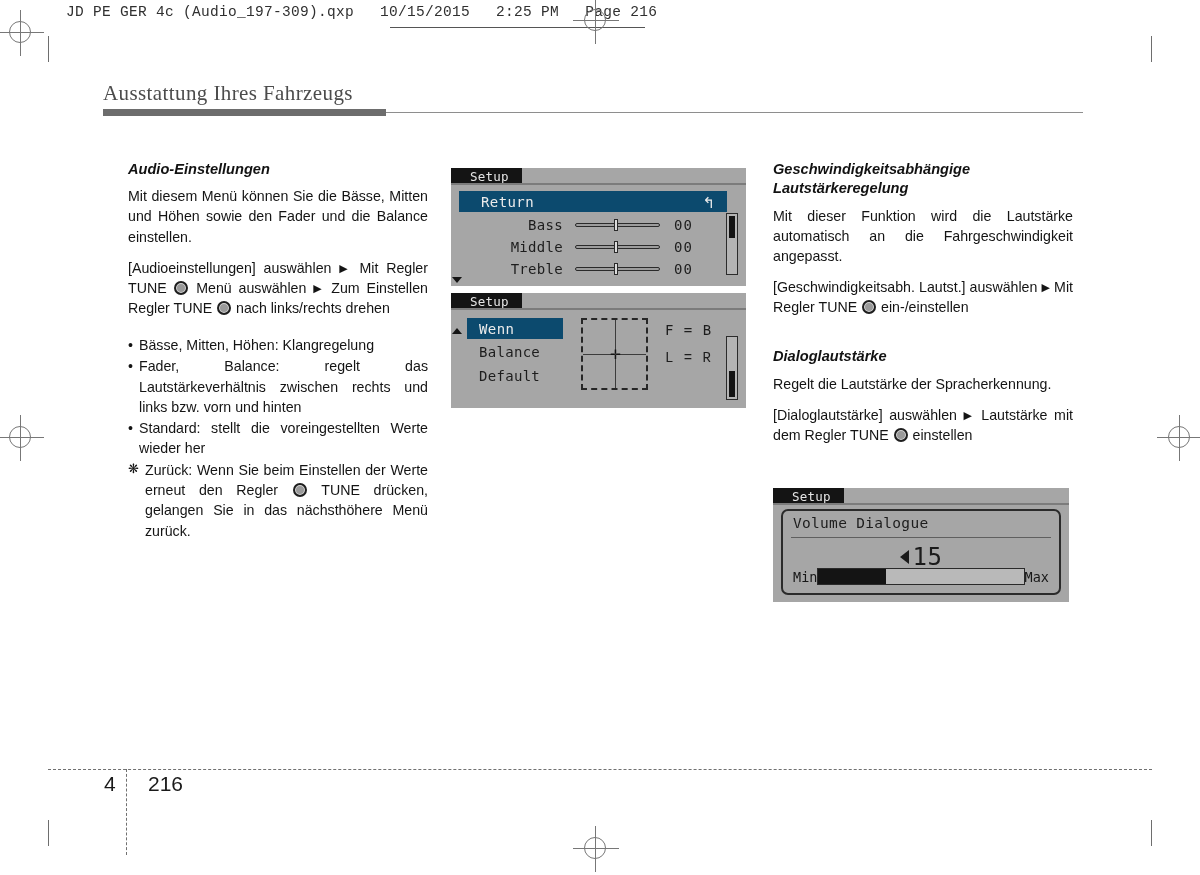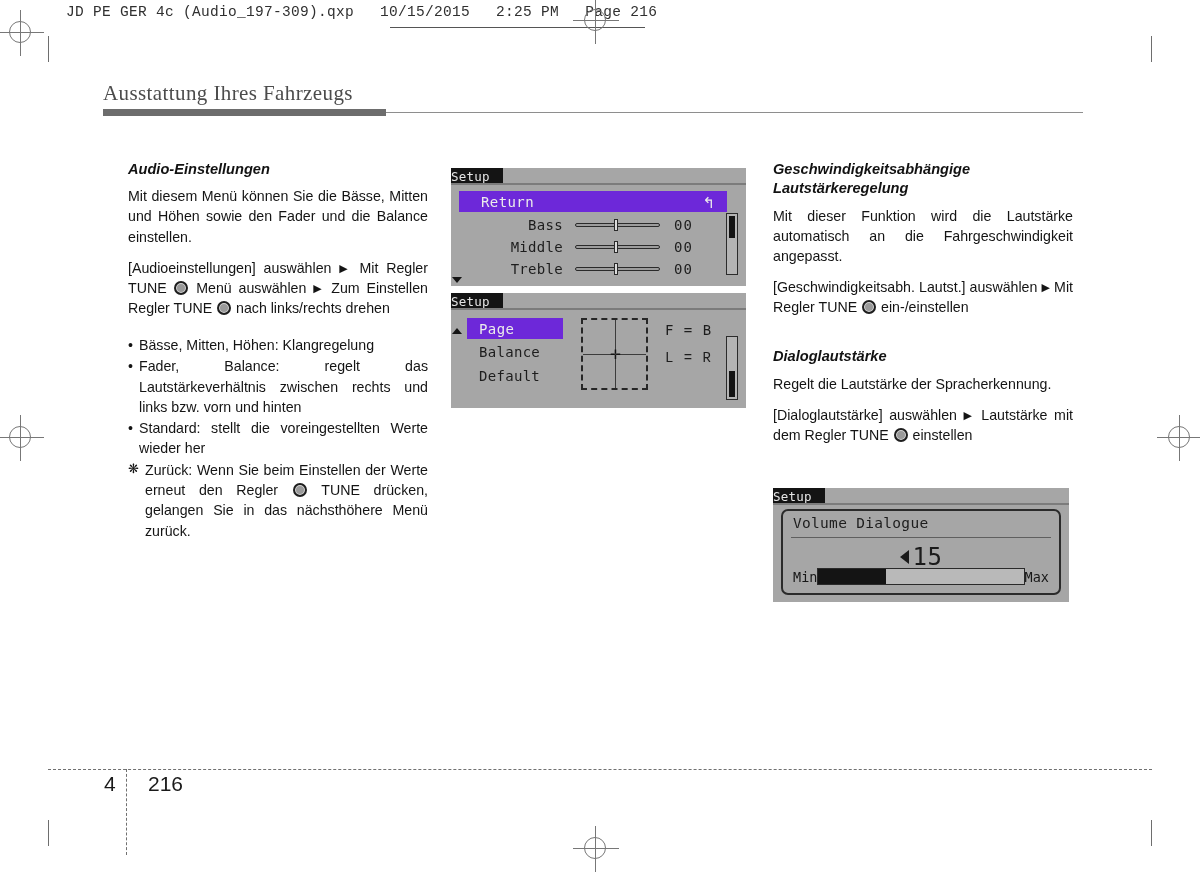--- a/index.html
+++ b/index.html
@@ -189,42 +189,42 @@
   .lcd-titlebar {
     position: relative;
     height: 17px;
     background: #a6a6a6;
   }
   .lcd-titlebar .tab {
     position: absolute;
     left: 0; top: 0;
     height: 17px;
     background: #141414;
-    padding: 0 13px 0 0;
+    padding: 0 13px 0 19px;
     display: flex;
     align-items: center;
   }
   .lcd-titlebar .tab-text {
     color: #e6e6e6;
     font-family: "DejaVu Sans Mono", monospace;
     font-size: 12.5px;
     letter-spacing: 0.2px;
   }
   .lcd-titlebar .tabline {
     position: absolute;
     left: 0; right: 0; bottom: 0;
     height: 2px;
     background: #7c7c7c;
   }
 
   .lcd-body { position: relative; }
 
   .row-hl {
     position: absolute;
-    background: #6d28d9;
+    background: #0c4a6e;
     display: flex;
     align-items: center;
   }
   .row-hl .lbl {
     color: #ebebeb;
     font-family: "DejaVu Sans Mono", monospace;
     font-size: 14px;
     margin-left: 22px;
     letter-spacing: 0.4px;
   }
@@ -590,21 +590,21 @@
   <div class="lcd-titlebar">
     <div class="tab">
       <span class="tab-text">Setup</span>
     </div>
     <div class="tabline"></div>
   </div>
 
   <div class="lcd-body" style="height:98px;">
 
     <div class="row-hl" style="left:16px; top:8px; width:96px; height:21px;">
-      <span class="lbl" style="margin-left:12px;">Page</span>
+      <span class="lbl" style="margin-left:12px;">Wenn</span>
     </div>
     <div class="menu-item" style="left:28px; top:34px;">Balance</div>
     <div class="menu-item" style="left:28px; top:58px;">Default</div>
 
     <div class="fader-pad" style="left:130px; top:8px; width:67px; height:72px;">
       <div class="cross-v"></div>
       <div class="cross-h"></div>
       <div class="marker">✛</div>
     </div>
 

